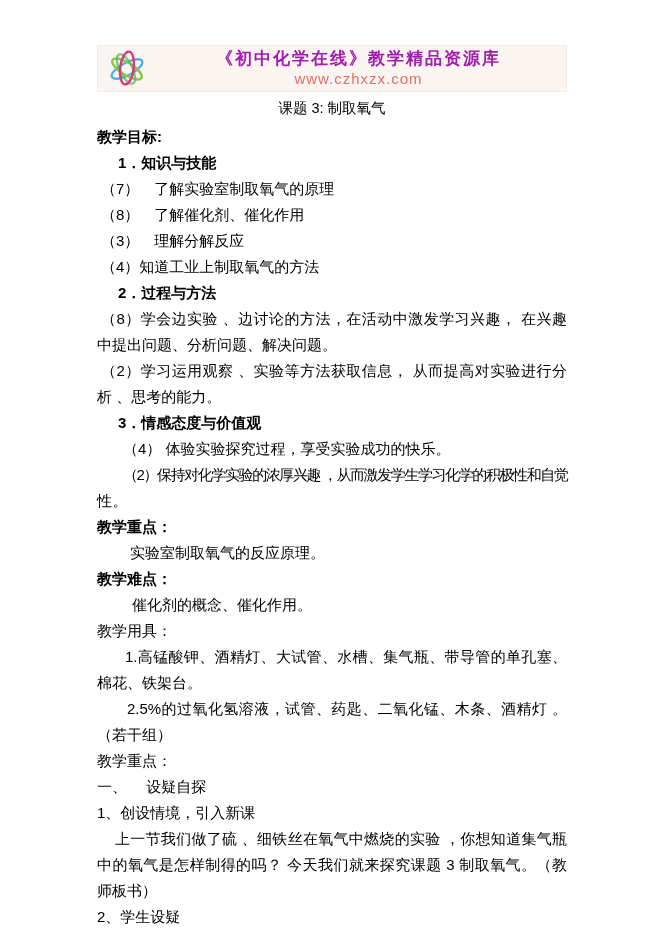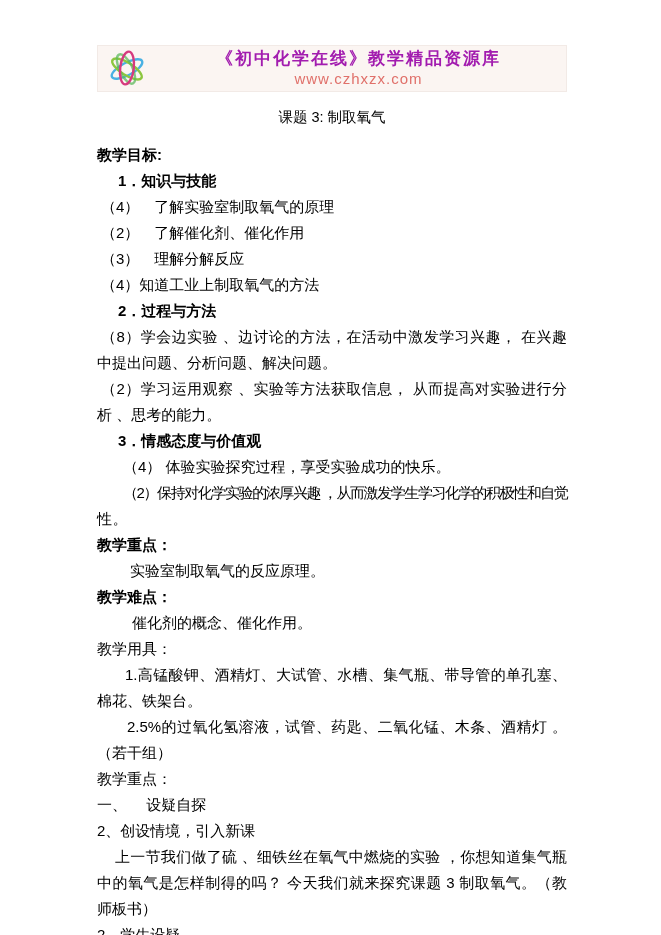--- a/index.html
+++ b/index.html
@@ -46,21 +46,21 @@
     letter-spacing: 2px;
   }
   .banner-url {
     color: #e0706a;
     font-size: 15px;
     margin-top: 2px;
     letter-spacing: 1px;
   }
   
   .doc-title {
-    margin: 12px;
+    margin: 3px;
     font-size: 14.5px;
     font-weight: normal;
     text-align: center;
     line-height: 26px;
   }
   .ln {
     margin: 0;
     width: 470px;
     font-size: 15px;
     line-height: 26px;
@@ -98,22 +98,22 @@
       <div class="banner-url">www.czhxzx.com</div>
     </div>
   </div>
 
   <p class="doc-title">课题 3: 制取氧气</p>
 
   <p class="ln bold">教学目标:</p>
 
   <p class="ln bold ind-sub">1．知识与技能</p>
 
-  <p class="ln ti4">（4）　了解实验室制取氧气的原理</p>
-  <p class="ln ti4">（2）　了解催化剂、催化作用</p>
+  <p class="ln ti4">（7）　了解实验室制取氧气的原理</p>
+  <p class="ln ti4">（8）　了解催化剂、催化作用</p>
   <p class="ln ti4">（3）　理解分解反应</p>
   <p class="ln ti4">（4）知道工业上制取氧气的方法</p>
 
   <p class="ln bold ind-sub">2．过程与方法</p>
 
   <p class="ln ti4">（8）学会边实验 、边讨论的方法，在活动中激发学习兴趣， 在兴趣中提出问题、分析问题、解决问题。</p>
   <p class="ln ti4">（2）学习运用观察 、实验等方法获取信息， 从而提高对实验进行分析 、思考的能力。</p>
 
   <p class="ln bold ind-sub">3．情感态度与价值观</p>
 
@@ -125,17 +125,17 @@
 
   <p class="ln bold">教学难点：</p>
   <p class="ln ti35">催化剂的概念、催化作用。</p>
 
   <p class="ln">教学用具：</p>
   <p class="ln ti28">1.高锰酸钾、酒精灯、大试管、水槽、集气瓶、带导管的单孔塞、棉花、铁架台。</p>
   <p class="ln ti30">2.5%的过氧化氢溶液，试管、药匙、二氧化锰、木条、酒精灯 。（若干组）</p>
 
   <p class="ln">教学重点：</p>
   <p class="ln">一、　 设疑自探</p>
-  <p class="ln">2、创设情境，引入新课</p>
+  <p class="ln">1、创设情境，引入新课</p>
   <p class="ln ti18">上一节我们做了硫 、细铁丝在氧气中燃烧的实验 ，你想知道集气瓶中的氧气是怎样制得的吗？ 今天我们就来探究课题 3 制取氧气。（教师板书）</p>
   <p class="ln">2、学生设疑</p>
 
 </div>
 
 </body></html>

